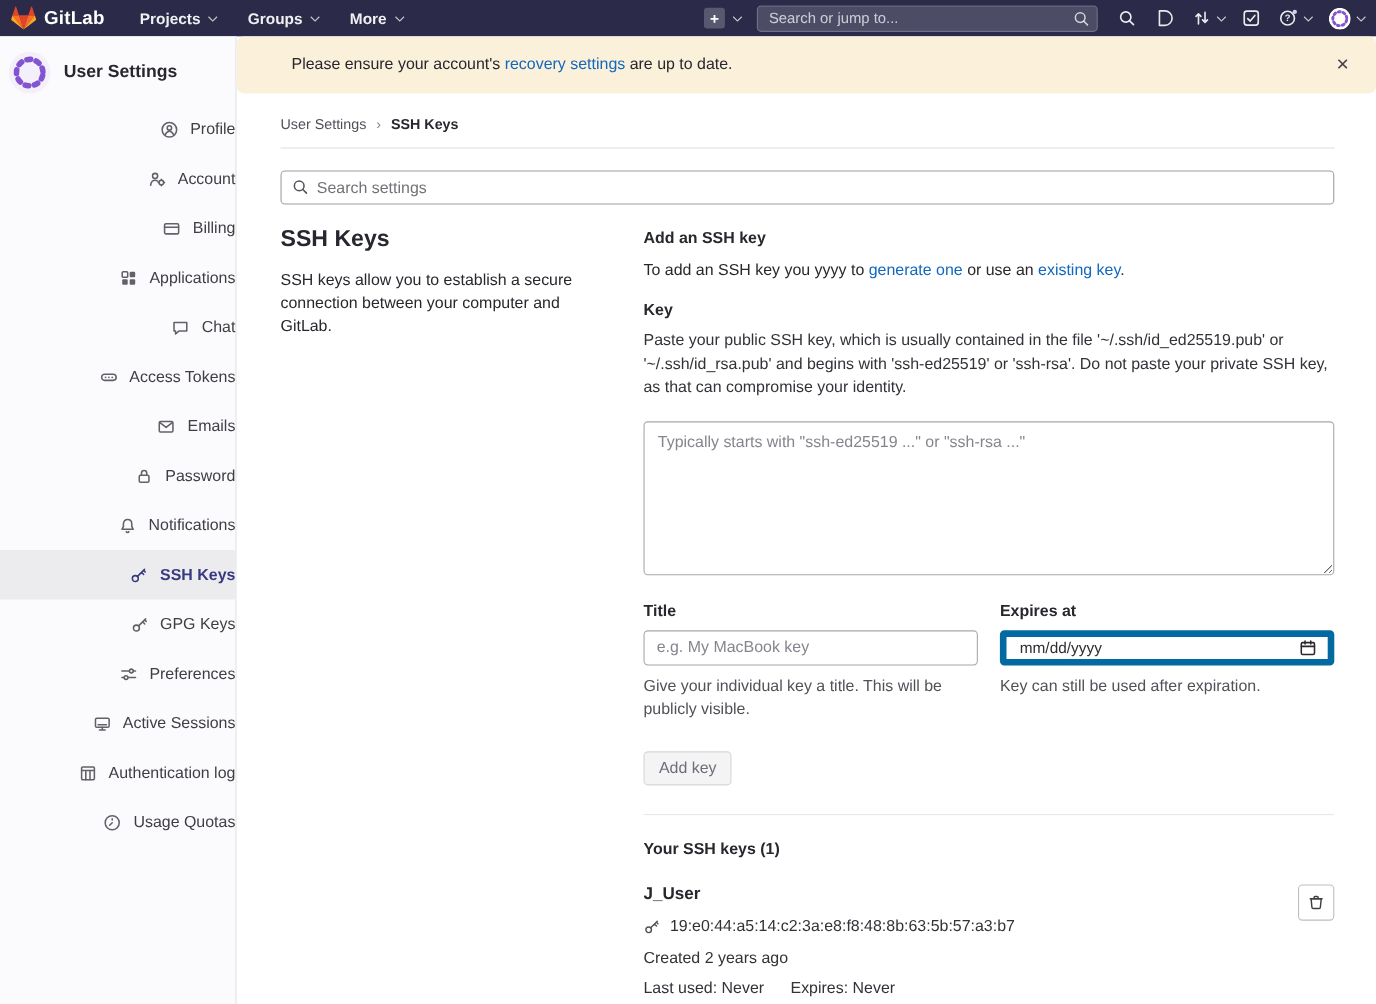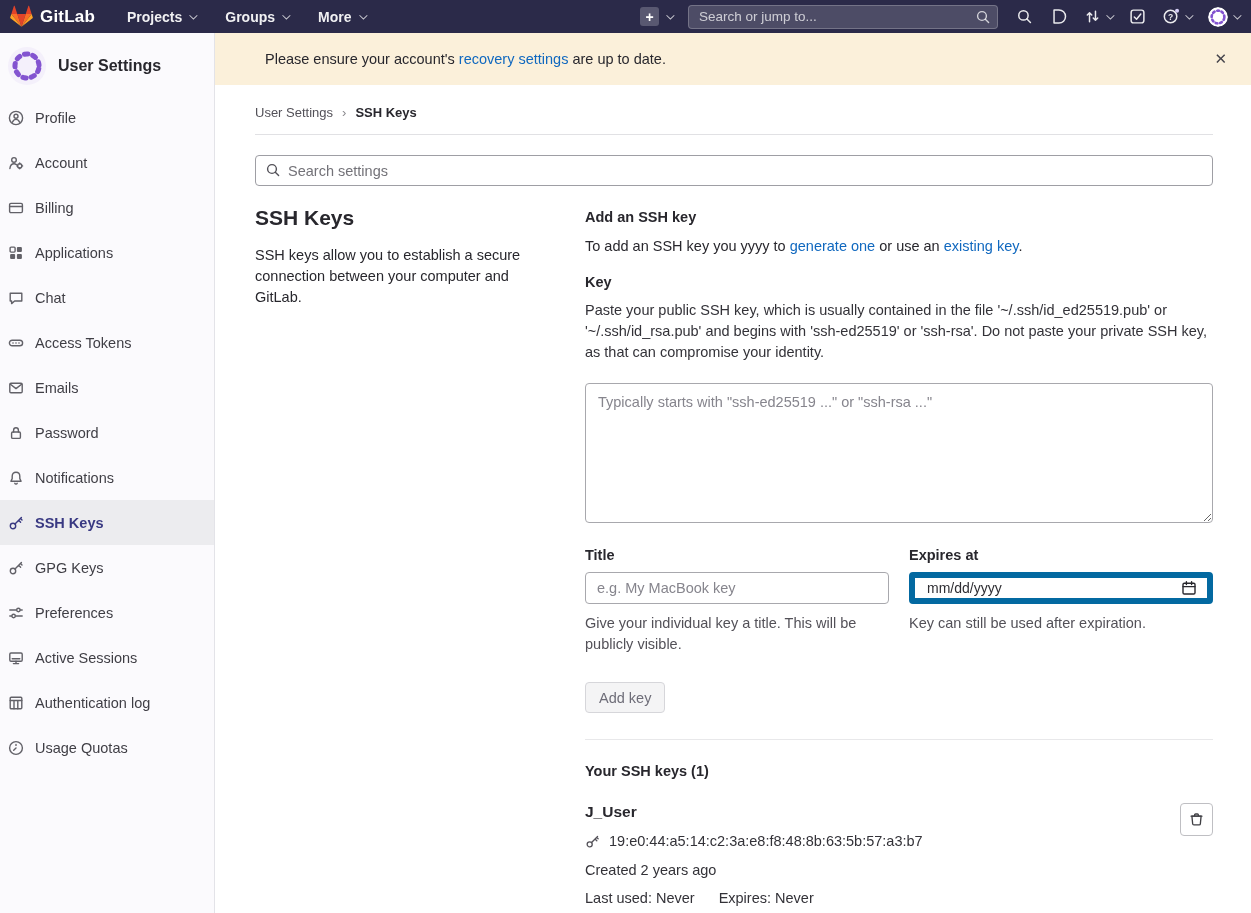--- a/index.html
+++ b/index.html
@@ -38,30 +38,30 @@
   .nav-avatar { width:20px; height:20px; border-radius:50%; overflow:hidden; }
 
   
   .layout { display:flex; height:880px; }
   .sidebar { width:215px; flex-shrink:0; background:#fbfafd;
     border-right:1px solid #e3e3e8; }
   .sidebar-header { display:flex; align-items:center; gap:12px; padding:14px 8px 10px 8px; }
   .sidebar-avatar { width:38px; height:38px; border-radius:50%; }
   .sidebar-title { font-size:16px; font-weight:700; color:#28272d; }
   .side-item { height:45px; display:flex; align-items:center; gap:11px;
-    padding-left:8px; font-size:14.5px; color:#3f3e45; cursor:pointer; }
+    padding-left:16px; font-size:14.5px; color:#3f3e45; cursor:pointer;justify-content:flex-end; }
   .side-item .icn { width:16px; height:16px; color:#626168; flex-shrink:0; }
   .side-item .icn svg { width:16px; height:16px; }
   .side-item.active { background:#ececef; color:#393982; font-weight:600; }
   .side-item.active .icn { color:#393982; }
 
   
   .main { flex:1; overflow:hidden; }
   .alert { height:52px; background:#fbf0da; display:flex; align-items:center;
-    padding:0 16px 0 50px; font-size:14.5px; color:#28272d; }
+    padding:0 16px 0 50px; font-size:14.5px; color:#28272d;border-radius:7px; }
   .alert a { color:#1068bf; text-decoration:none; }
   .alert-close { margin-left:auto; background:none; border:none; font-size:15px;
     color:#45444b; cursor:pointer; padding:4px 8px;
     font-family:"Liberation Sans",sans-serif; }
   .content { padding:0 38px 0 40px; }
   .breadcrumb { display:flex; align-items:center; gap:9px; padding:20px 0 14px;
     font-size:13px; border-bottom:1px solid #e1e1e4; }
   .breadcrumb .parent { color:#535158; text-decoration:none; cursor:pointer; }
   .breadcrumb .sep { color:#89888d; font-size:13px; }
   .breadcrumb .current { color:#28272d; font-weight:600; }

